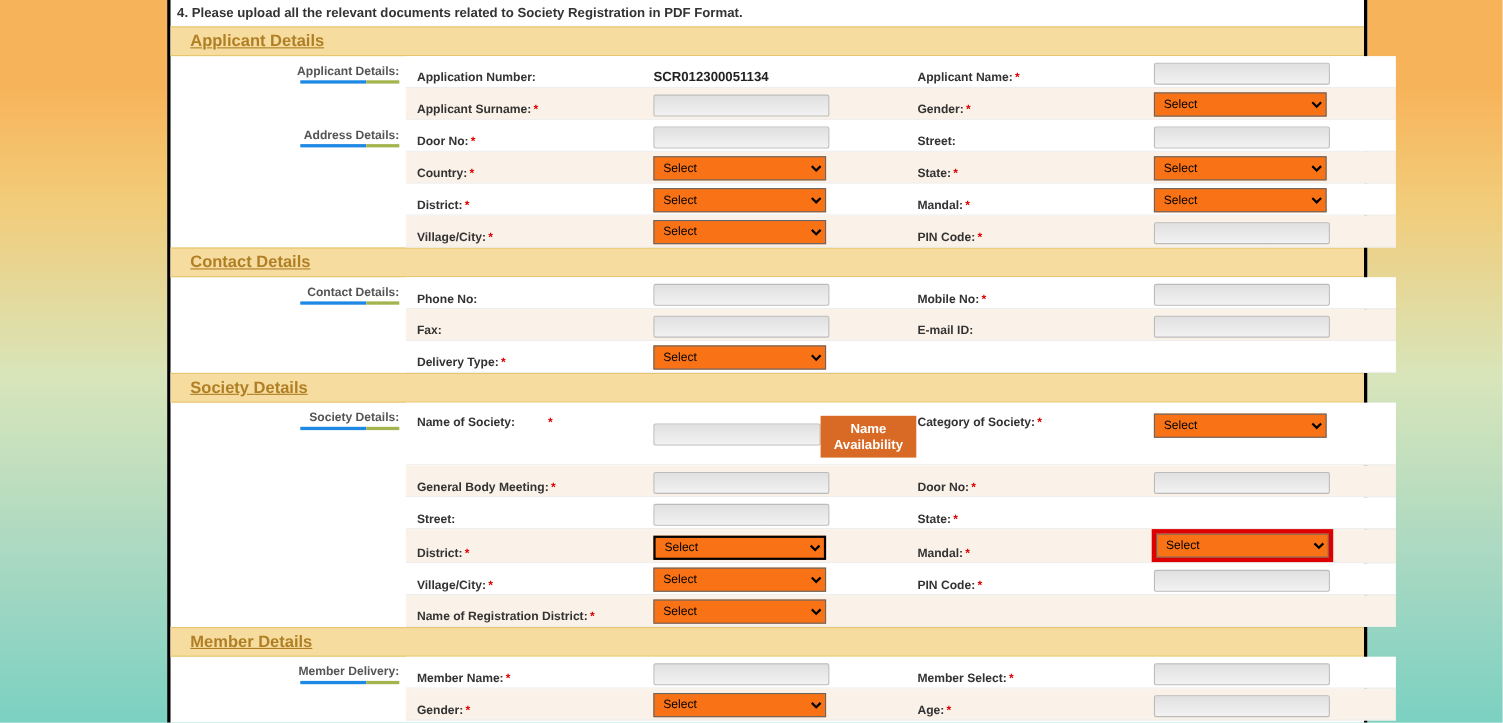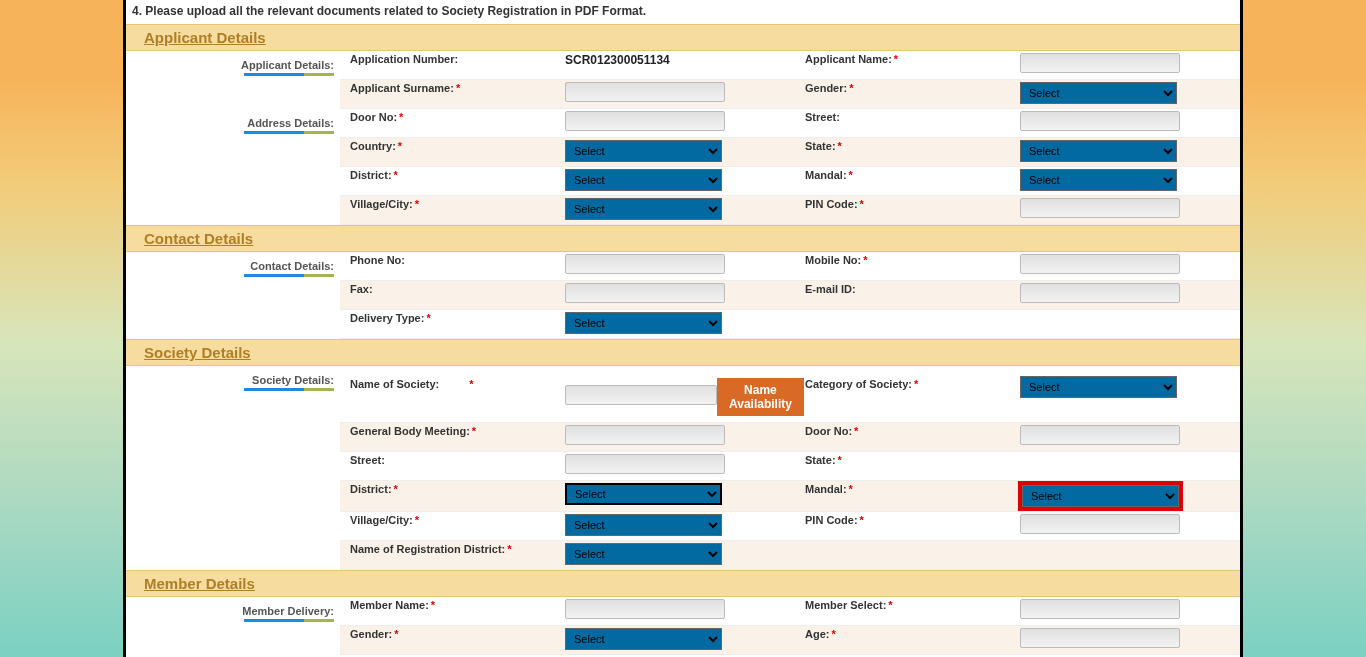--- a/index.html
+++ b/index.html
@@ -22,20 +22,21 @@
   .outer-shell {
     width: 1120px;
     margin: 0 auto;
   }
   .main-panel {
     background: #fff;
     border-left: 3px solid #000;
     border-right: 3px solid #000;
     min-height: 657px;
     padding: 0 0 0 0;
+    margin-left: 29px;
   }
   .instr {
     font-weight: bold;
     font-size: 12px;
     color: #333;
     padding: 4px 4px 6px 6px;
   }
   .section-bar {
     background: #f6dc9e;
     border-top: 1px solid #e6c66e;
@@ -76,21 +77,21 @@
   }
   .aside-under .olive {
     width: 30px; height: 3px; background: #a5b34e;
   }
   .fields-col {
     flex: 1;
     padding: 0;
   }
   .row {
     display: flex;
-    align-items: flex-start;
+    align-items: flex-end;
     border-bottom: 1px solid #eee;
     min-height: 28px;
   }
   .row .cell {
     display: flex;
     align-items: center;
     padding: 2px 6px 2px 10px;
     box-sizing: border-box;
   }
   .cell.lbl { width: 215px; font-weight: bold; color: #333; font-size: 11px;}
@@ -106,21 +107,21 @@
     border: 1px solid #bbb;
     border-radius: 2px;
     padding: 0 4px;
     font-size: 11px;
   }
   select.sel {
     width: 157px;
     height: 22px;
     border: 1px solid #666;
     font-size: 11px;
-    background: #0369a1;
+    background: #f97316;
     padding-left:4px;
   }
   .stripe-a { background: #faf2e8; }
   .stripe-b { background: #ffffff; }
   .name-av-btn {
     display:inline-block;
     background: #d96a25;
     color: #fff;
     font-weight: bold;
     font-size: 12px;

